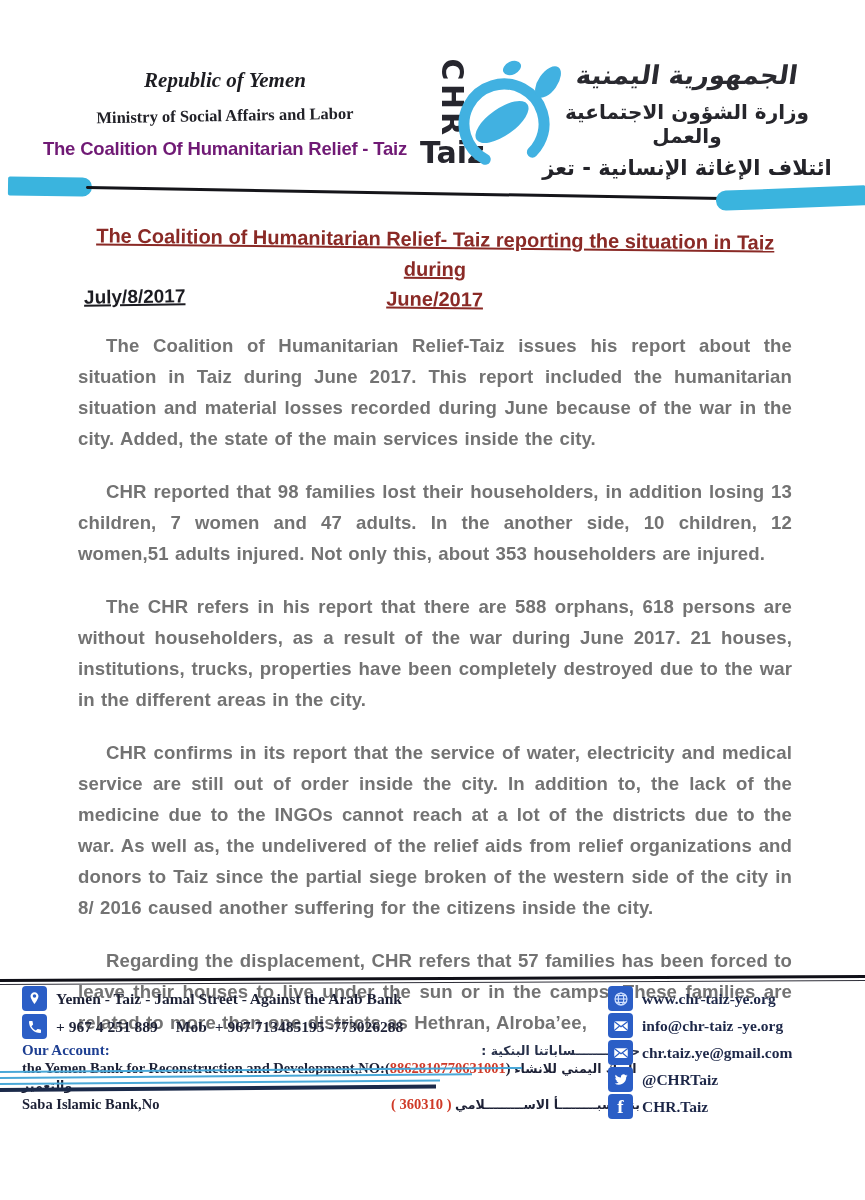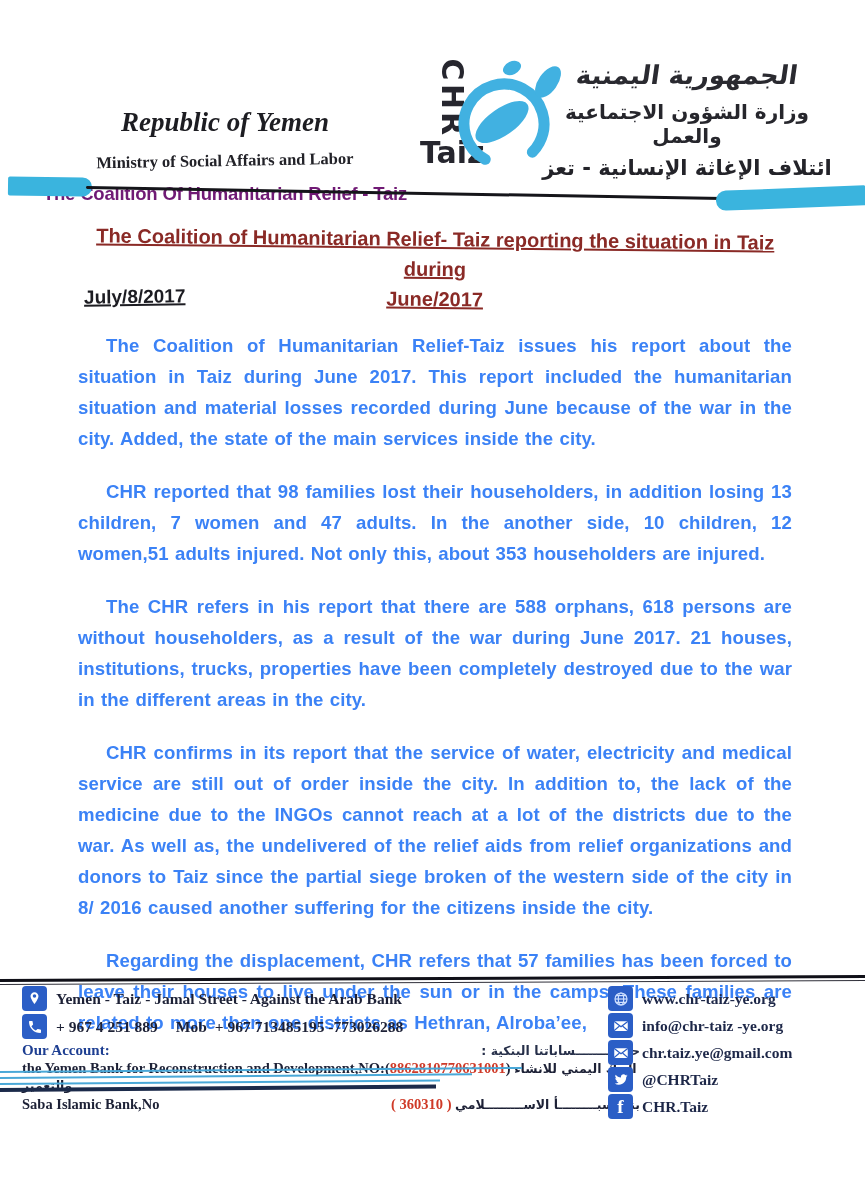--- a/index.html
+++ b/index.html
@@ -3,21 +3,21 @@
 <meta charset="utf-8">
 <style>
   html,body{margin:0;padding:0;background:#e8e8e8;}
   .page{
     position:relative;width:865px;height:1200px;background:#ffffff;
     margin:0 auto;overflow:hidden;
     font-family:"Liberation Sans", sans-serif;color:#141414;
   }
   
   .hdr-left{position:absolute;left:40px;top:68px;width:370px;text-align:center;}
-  .hdr-left .l1{font-family:"Liberation Serif", serif;font-style:italic;font-weight:bold;font-size:27px;color:#1d1d22;margin-top:39px;}
+  .hdr-left .l1{font-family:"Liberation Serif", serif;font-style:italic;font-weight:bold;font-size:21px;color:#1d1d22;}
   .hdr-left .l2{font-family:"Liberation Serif", serif;font-weight:bold;font-size:16.5px;color:#222228;margin-top:13px;transform:rotate(-1deg);}
   .hdr-left .l3{font-weight:bold;font-size:18.5px;color:#701a75;margin-top:12px;letter-spacing:-0.2px;}
   .logo{position:absolute;left:420px;top:52px;width:130px;height:130px;}
   .logo-letters{position:absolute;left:0;top:4px;display:flex;flex-direction:column;align-items:center;}
   .logo-letters span{font-family:"DejaVu Sans", sans-serif;font-weight:bold;font-size:30px;line-height:27px;color:#26262e;transform:rotate(90deg);}
   .logo-taiz{font-size:15px;font-weight:bold;color:#3aa8d8;margin-top:2px;transform:none !important;}
   .logo-swirl{position:absolute;left:28px;top:0px;}
   .hdr-right{position:absolute;right:28px;top:60px;width:300px;text-align:center;direction:rtl;}
   .hdr-right .a1{font-family:"DejaVu Sans", sans-serif;font-weight:bold;font-size:26px;color:#2a2a30;transform:skewX(-8deg);}
   .hdr-right .a2{font-family:"DejaVu Sans", sans-serif;font-weight:bold;font-size:20px;color:#26262c;margin-top:10px;}
@@ -26,21 +26,21 @@
   .rule-black{position:absolute;left:86px;top:186px;width:638px;height:3px;background:#15151a;transform:rotate(1deg);transform-origin:left center;border-radius:2px;}
   .bar-right{position:absolute;left:716px;top:191px;width:150px;height:20px;background:#3ab4de;border-radius:10px 2px 2px 10px;transform:rotate(-2.2deg);transform-origin:left center;}
   
   .title{position:absolute;left:80px;top:224px;width:710px;text-align:center;
     color:#8a2a26;font-weight:bold;font-size:20px;line-height:30px;transform:rotate(0.6deg);}
   .title u{text-decoration-thickness:2px;}
   .date{position:absolute;left:84px;top:286px;font-weight:bold;font-size:19px;color:#1c1c22;transform:rotate(-0.8deg);}
   .date u{text-decoration-thickness:2px;}
   .body{position:absolute;left:78px;top:330px;width:714px;}
   .body p{margin:0 0 22px 0;text-align:justify;text-indent:28px;
-    font-weight:bold;font-size:18.6px;line-height:31px;color:#3b82f6;letter-spacing:0.1px;word-spacing:1px;}
+    font-weight:bold;font-size:18.6px;line-height:31px;color:#737373;letter-spacing:0.1px;word-spacing:1px;}
   
   .f-topline{position:absolute;left:0;top:977px;width:865px;height:3px;background:#101018;transform:rotate(-0.25deg);}
   .f-topline2{position:absolute;left:0;top:982px;width:865px;height:1px;background:#30303a;transform:rotate(-0.25deg);}
   .f-left{position:absolute;left:22px;top:986px;width:618px;font-family:"Liberation Serif", serif;font-weight:bold;color:#1d2136;}
   .f-row{display:flex;align-items:center;margin-bottom:3px;}
   .icon-box{width:25px;height:25px;border-radius:4px;background:#2b5ec6;display:flex;align-items:center;justify-content:center;flex:0 0 25px;margin-right:9px;}
   .f-row .txt{font-size:15.5px;color:#1d2136;}
   .red{color:#cf3a28;}
   .blue-lbl{color:#1e3f92;}
   .f-acct-row{display:flex;justify-content:space-between;align-items:center;margin:1px 0;gap:8px;}

